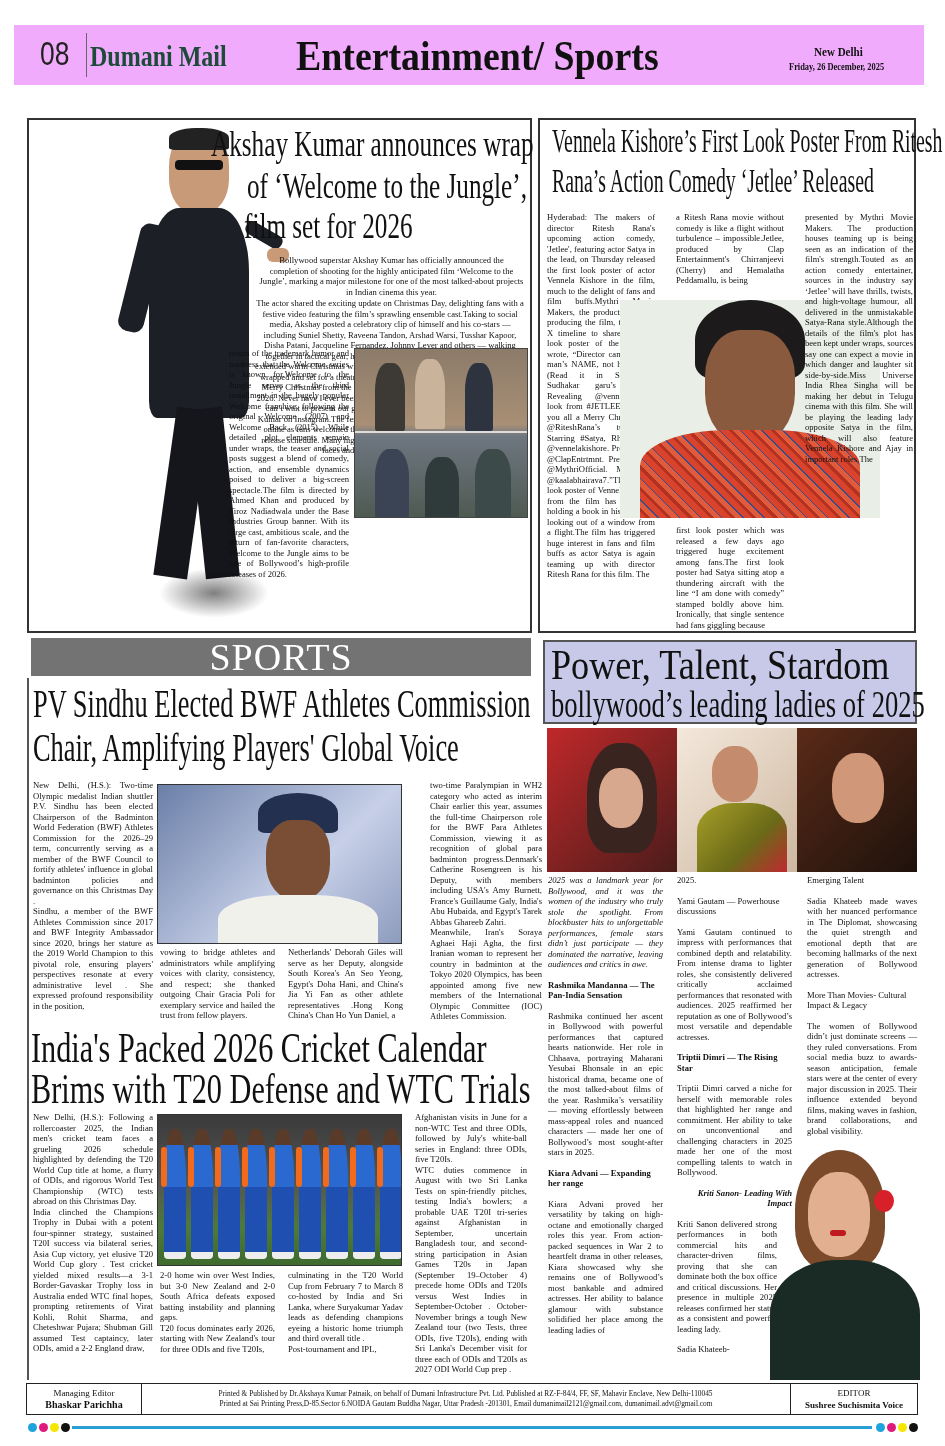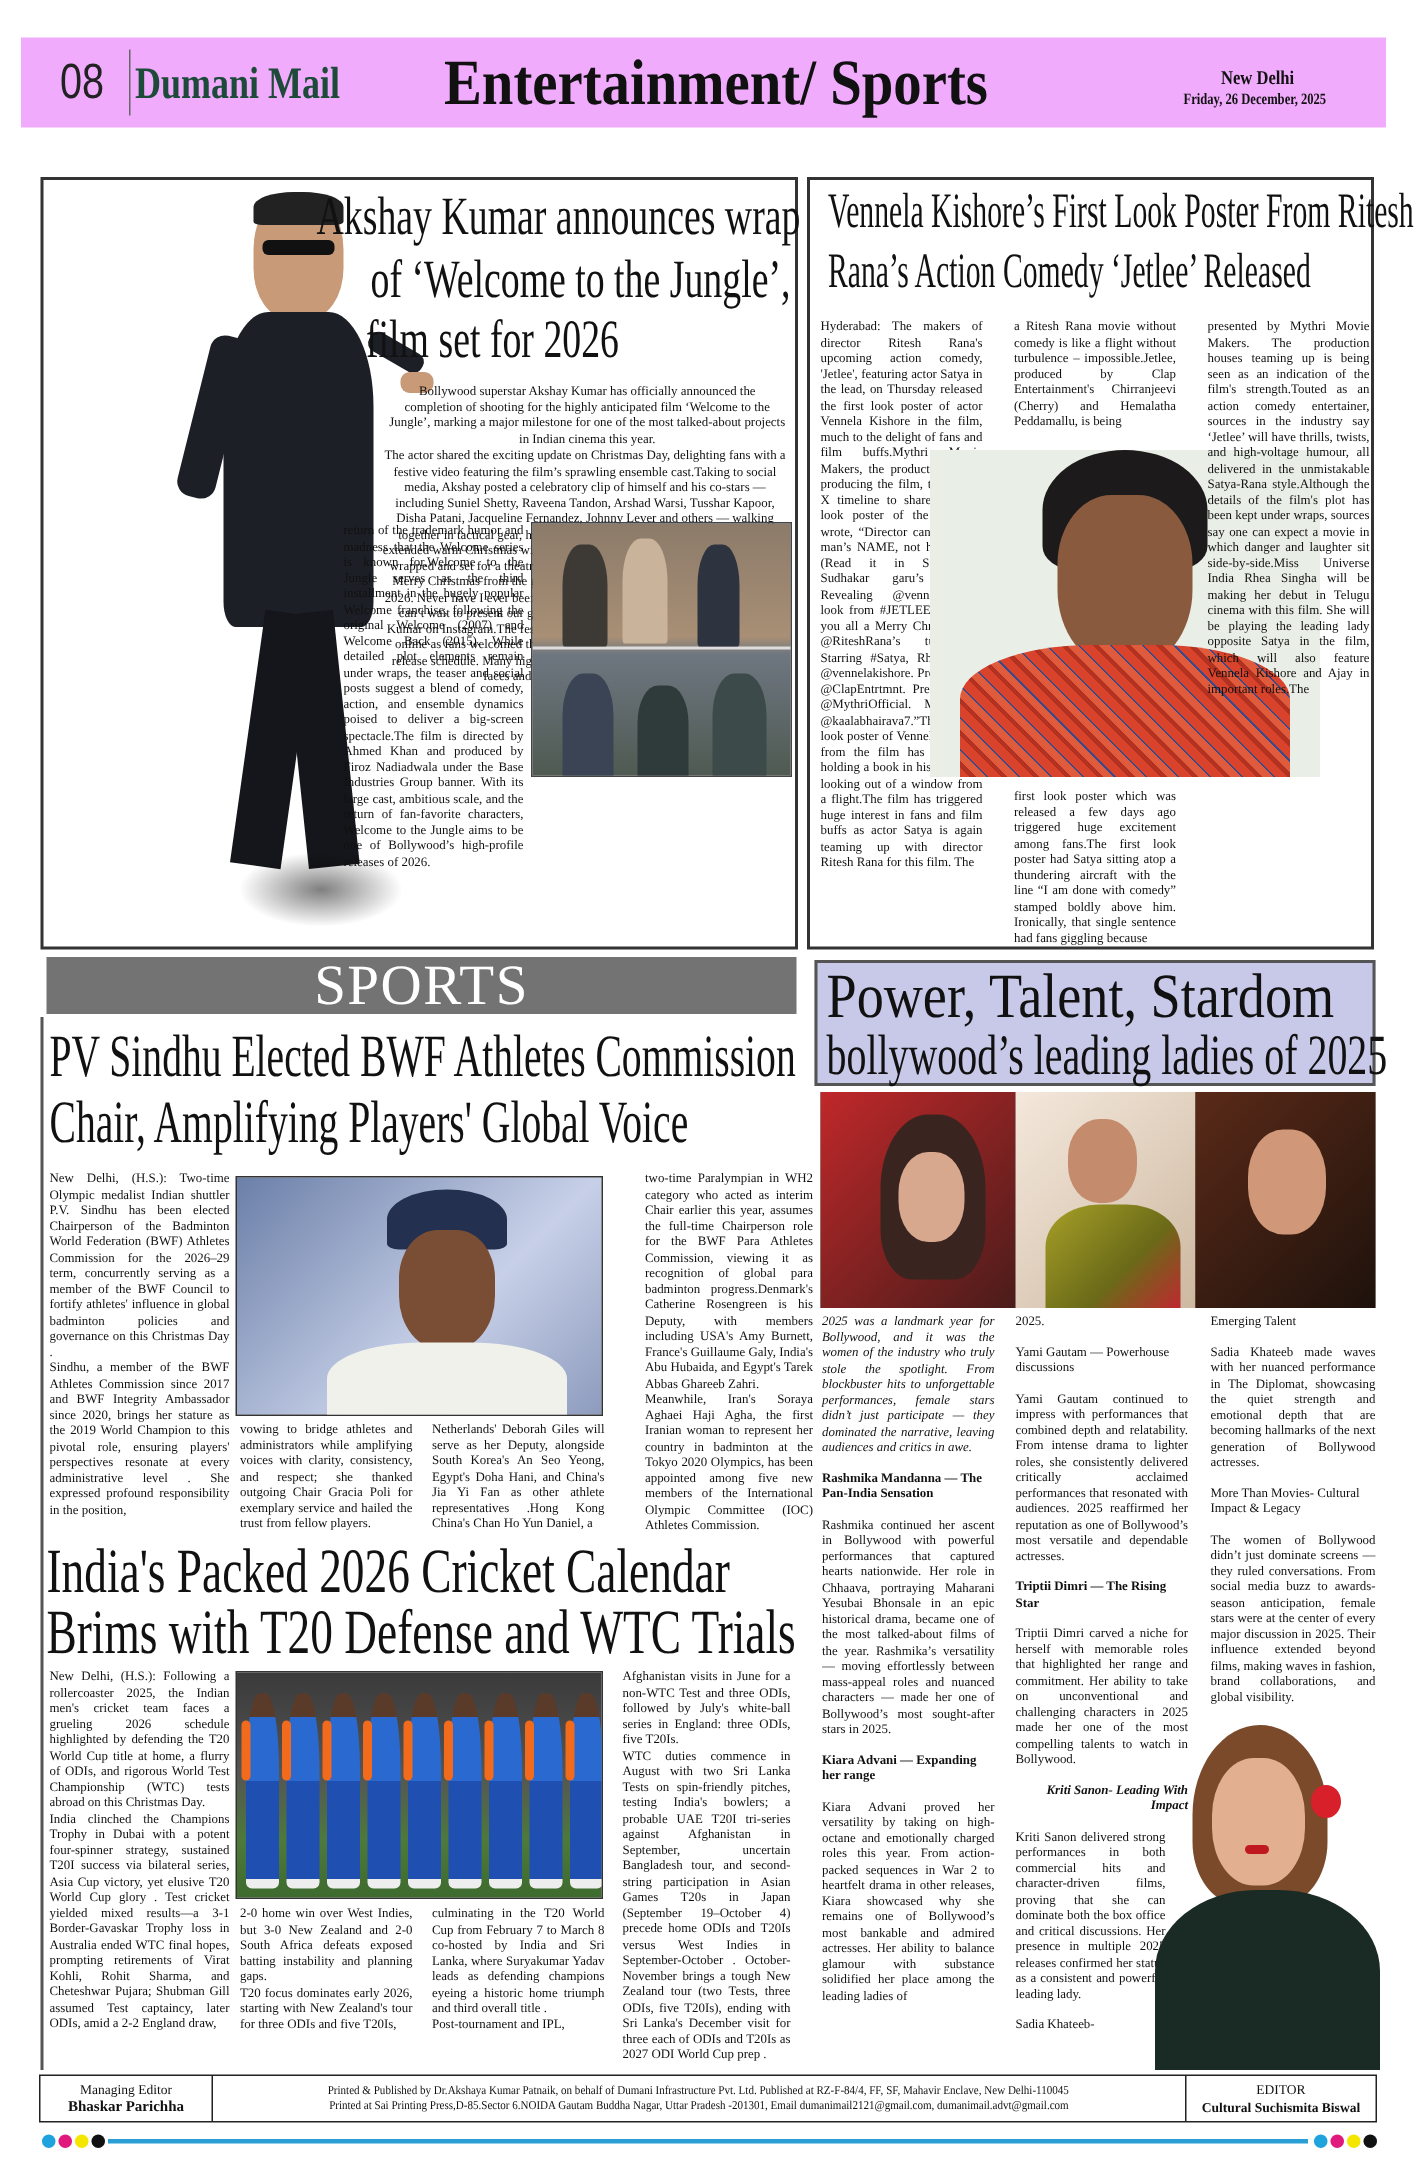--- a/index.html
+++ b/index.html
@@ -200,21 +200,21 @@
   <div class="fcell" style="width:115px;border-right:1.5px solid #222;">
     <span style="font-size:9px;">Managing Editor</span>
     <span style="font-weight:bold;">Bhaskar Parichha</span>
   </div>
   <div class="fcell" style="flex:1;border-right:1.5px solid #222;font-size:8px;line-height:10px;">
     <span style="white-space:nowrap;transform:scaleX(.92);">Printed &amp; Published by Dr.Akshaya Kumar Patnaik, on behalf of Dumani Infrastructure Pvt. Ltd. Published at RZ-F-84/4, FF, SF, Mahavir Enclave, New Delhi-110045</span>
     <span style="white-space:nowrap;transform:scaleX(.92);">Printed at Sai Printing Press,D-85.Sector 6.NOIDA Gautam Buddha Nagar, Uttar Pradesh -201301, Email dumanimail2121@gmail.com, dumanimail.advt@gmail.com</span>
   </div>
   <div class="fcell" style="width:126px;">
     <span style="font-size:9px;">EDITOR</span>
-    <span style="font-weight:bold;font-size:9px;">Cultural Suchismita Biswal</span>
+    <span style="font-weight:bold;font-size:9px;">Sushree Suchismita Voice</span>
   </div>
 </div>
 <div class="abs dots" style="left:28px;top:1423px;" id="cmykL">
     <div class="dot" style="background: rgb(31, 163, 220);"></div>
     <div class="dot" style="background: rgb(224, 25, 125);"></div>
     <div class="dot" style="background: rgb(245, 230, 0);"></div>
     <div class="dot" style="background: rgb(17, 17, 17);"></div>
   </div>
 <div class="abs" style="left:72px;top:1426px;width:800px;height:3px;background:#2a9fd6;"></div>
 <div class="abs dots" style="left:876px;top:1423px;" id="cmykR">

